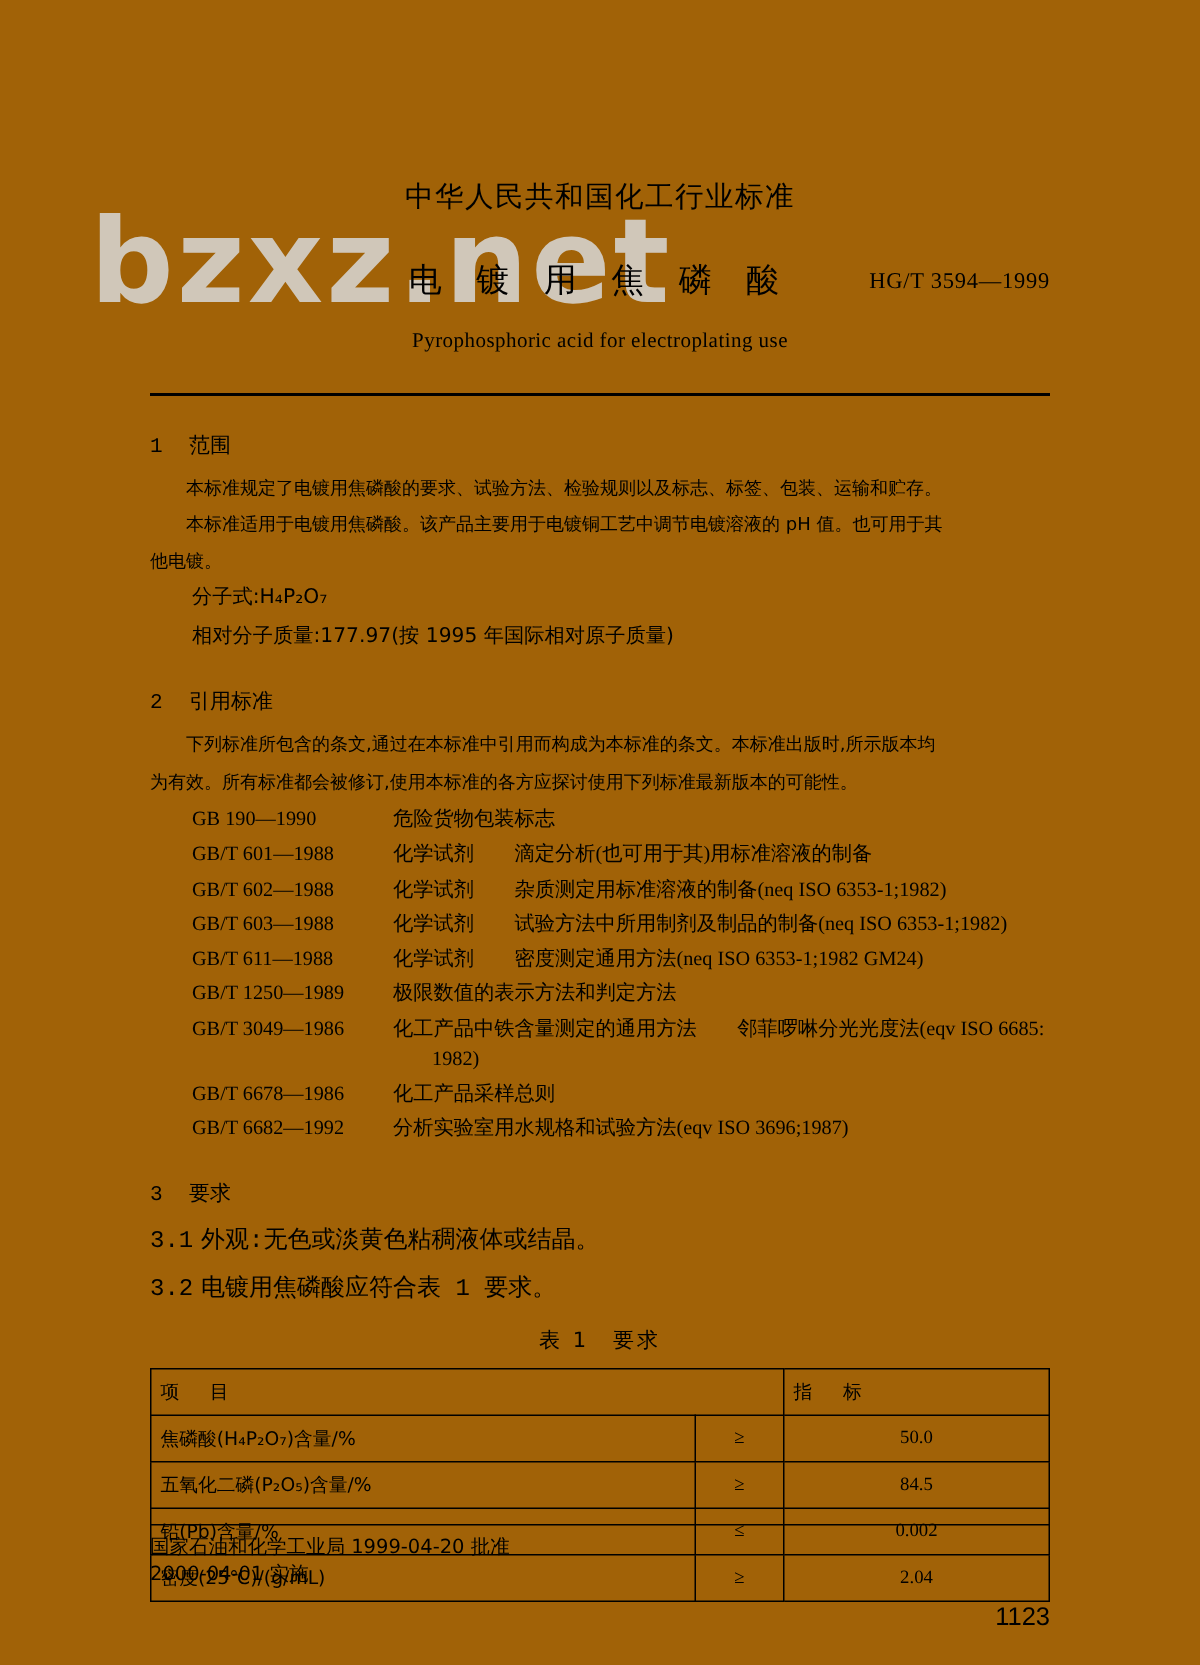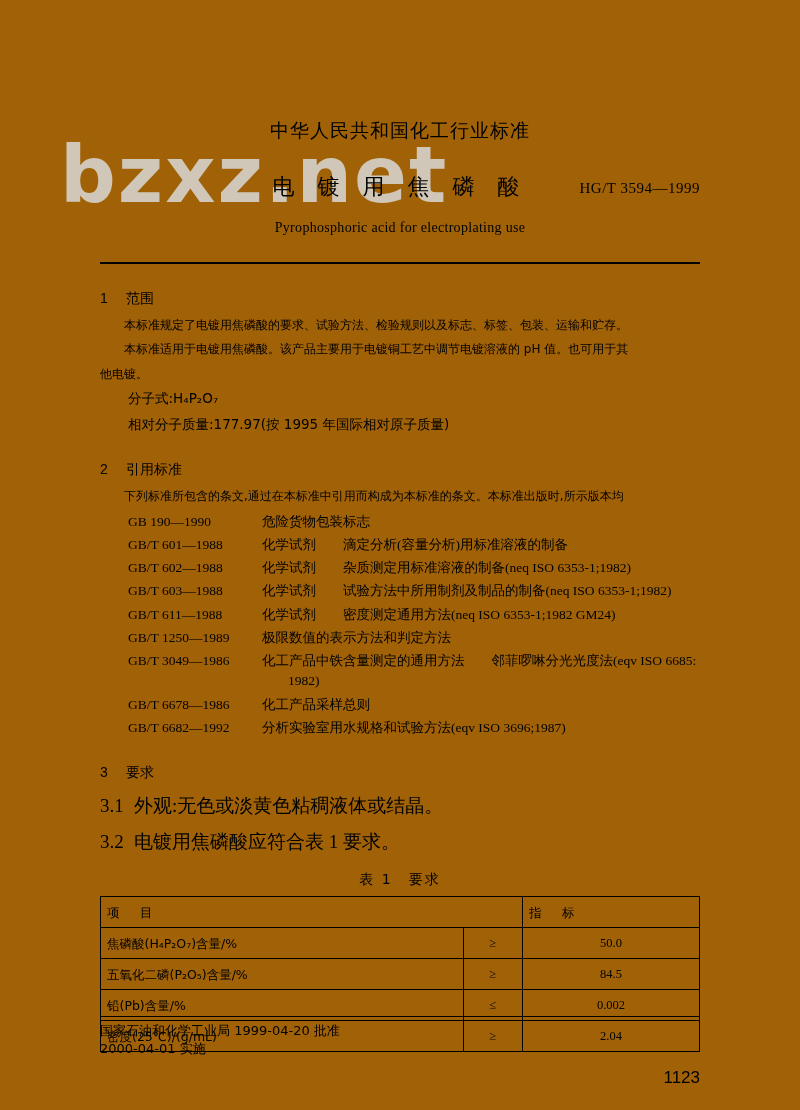--- a/index.html
+++ b/index.html
@@ -72,21 +72,21 @@
     margin: 26px 100px 0 100px;
     border-top: 2px solid #000;
   }
   .body {
     margin: 0 100px;
     font-size: 13.5px;
     line-height: 1.55;
   }
   .sec-head {
     margin-top: 24px;
-    font-family: Liberation Sans, sans-serif;
+    font-family: Liberation Mono, monospace;
     font-size: 14px;
   }
   .sec-head .num {
     display: inline-block;
     width: 26px;
   }
   .para {
     margin-top: 6px;
     text-indent: 2em;
     text-align: justify;
@@ -112,22 +112,22 @@
   }
   .ref-item .gap {
     display: inline-block;
     width: 14px;
   }
   .ref-cont {
     margin-left: 160px;
   }
   .clause {
     margin-top: 7px;
-    font-family: Liberation Serif, serif;
-    font-size: 19px;
+    font-family: Liberation Mono, monospace;
+    font-size: 16px;
   }
   .clause .cnum {
     display: inline-block;
     width: 34px;
   }
   .table-caption {
     text-align: center;
     margin-top: 12px;
     font-family: "DejaVu Sans", sans-serif;
     font-size: 14px;
@@ -223,27 +223,28 @@
       <div class="para cont">他电镀。</div>
       <div class="formula-line">
         <span>分子式:</span><span>H₄P₂O₇</span>
       </div>
       <div class="formula-line">相对分子质量:177.97(按 1995 年国际相对原子质量)</div>
 
       <div class="sec-head">
         <span class="num">2</span><span>引用标准</span>
       </div>
       <div class="para">下列标准所包含的条文,通过在本标准中引用而构成为本标准的条文。本标准出版时,所示版本均</div>
+      <div class="para cont">为有效。所有标准都会被修订,使用本标准的各方应探讨使用下列标准最新版本的可能性。</div>
 
       <div class="refs">
         <div class="ref-item">
           <span class="code">GB 190—1990</span><span class="gap"></span><span>危险货物包装标志</span>
         </div>
         <div class="ref-item">
-          <span class="code">GB/T 601—1988</span><span class="gap"></span><span>化学试剂　　滴定分析(容量分析)用标准溶液的制备</span>
+          <span class="code">GB/T 601—1988</span><span class="gap"></span><span>化学试剂　　滴定分析(也可用于其)用标准溶液的制备</span>
         </div>
         <div class="ref-item">
           <span class="code">GB/T 602—1988</span><span class="gap"></span><span>化学试剂　　杂质测定用标准溶液的制备(neq ISO 6353-1;1982)</span>
         </div>
         <div class="ref-item">
           <span class="code">GB/T 603—1988</span><span class="gap"></span><span>化学试剂　　试验方法中所用制剂及制品的制备(neq ISO 6353-1;1982)</span>
         </div>
         <div class="ref-item">
           <span class="code">GB/T 611—1988</span><span class="gap"></span><span>化学试剂　　密度测定通用方法(neq ISO 6353-1;1982 GM24)</span>
         </div>

